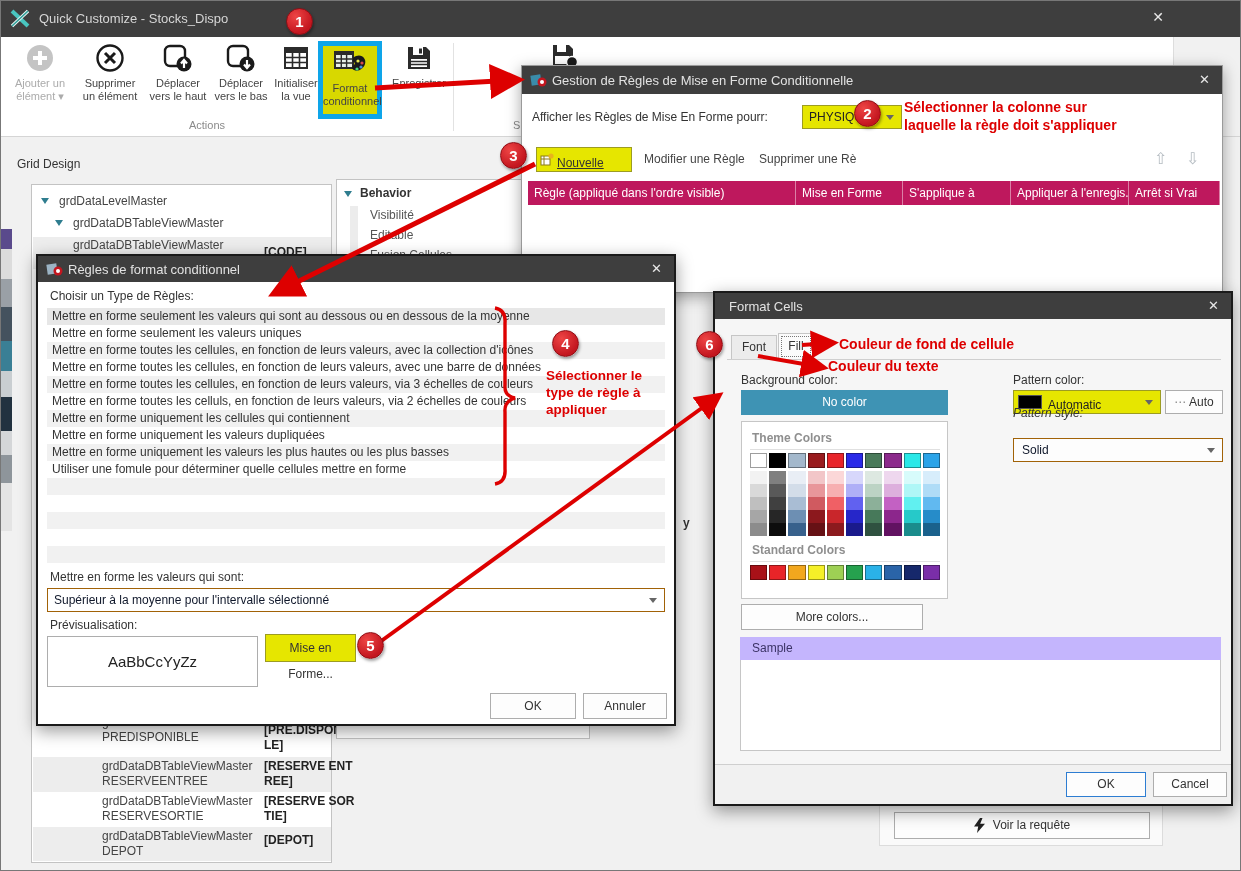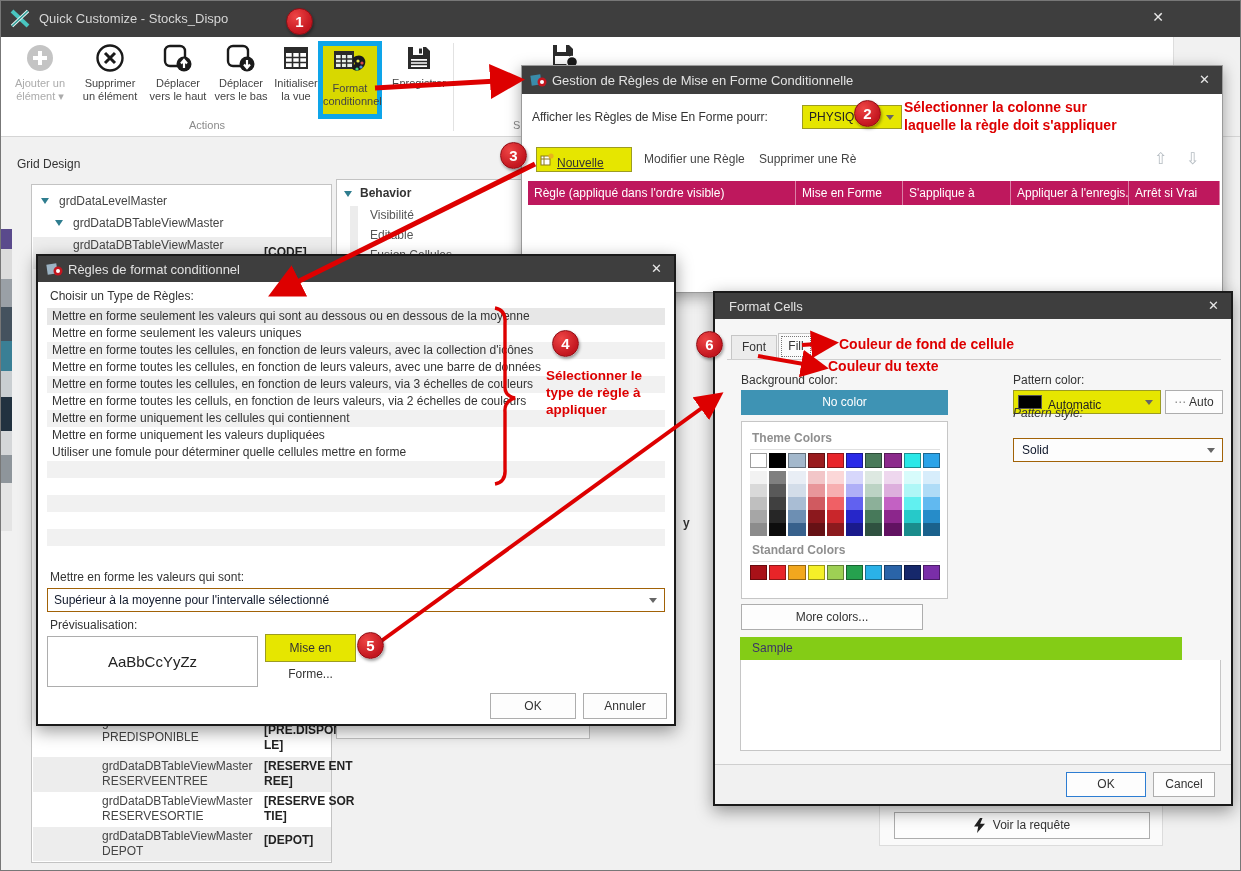--- a/index.html
+++ b/index.html
@@ -289,20 +289,21 @@
     <span class="abs" style="left:12px;top:33px;font-size:12px;color:#333;">Choisir un Type de Règles:</span>
     <div class="abs" style="left:9px;top:52px;width:618px;height:257px;" id="rule-type-list">
         <div class="rule-item" style="background: rgb(231, 231, 231);">Mettre en forme seulement les valeurs qui sont au dessous ou en dessous de la moyenne</div>
         <div class="rule-item" style="background: rgb(255, 255, 255);">Mettre en forme seulement les valeurs uniques</div>
         <div class="rule-item" style="background: rgb(241, 241, 241);">Mettre en forme toutes les cellules, en fonction de leurs valeurs, avec la collection d'icônes</div>
         <div class="rule-item" style="background: rgb(255, 255, 255);">Mettre en forme toutes les cellules, en fonction de leurs valeurs, avec une barre de données</div>
         <div class="rule-item" style="background: rgb(241, 241, 241);">Mettre en forme toutes les cellules, en fonction de leurs valeurs, via 3 échelles de couleurs</div>
         <div class="rule-item" style="background: rgb(255, 255, 255);">Mettre en forme toutes les celluls, en fonction de leurs valeurs, via 2 échelles de couleurs</div>
         <div class="rule-item" style="background: rgb(241, 241, 241);">Mettre en forme uniquement les cellules qui contiennent</div>
         <div class="rule-item" style="background: rgb(255, 255, 255);">Mettre en forme uniquement les valeurs dupliquées</div>
+        <div class="rule-item" style="background: rgb(241, 241, 241);">Mettre en forme uniquement les valeurs les plus hautes ou les plus basses</div>
         <div class="rule-item" style="background: rgb(255, 255, 255);">Utiliser une fomule pour déterminer quelle cellules mettre en forme</div>
         <div class="rule-item" style="background: rgb(241, 241, 241);"></div>
         <div class="rule-item" style="background: rgb(255, 255, 255);"></div>
         <div class="rule-item" style="background: rgb(241, 241, 241);"></div>
         <div class="rule-item" style="background: rgb(255, 255, 255);"></div>
         <div class="rule-item" style="background: rgb(241, 241, 241);"></div>
       </div>
     <span class="abs" style="left:12px;top:314px;font-size:12px;color:#333;">Mettre en forme les valeurs qui sont:</span>
     <div class="combo" style="left:9px;top:332px;width:618px;height:24px;line-height:22px;padding-left:6px;">
       <span>Supérieur à la moyenne pour l'intervalle sélectionné</span>
@@ -418,42 +419,42 @@
           <div class="sw" style="background: rgb(38, 161, 78);"></div>
           <div class="sw" style="background: rgb(42, 178, 232);"></div>
           <div class="sw" style="background: rgb(42, 100, 168);"></div>
           <div class="sw" style="background: rgb(22, 40, 107);"></div>
           <div class="sw" style="background: rgb(122, 46, 168);"></div>
         </div>
     </div>
 
     <div class="btn" style="left:26px;top:311px;width:182px;height:26px;line-height:24px;">More colors...</div>
 
-    <div class="abs" style="left:25px;top:344px;width:442px;height:23px;background:#84cc16;color:#3b3366;font-size:12px;line-height:23px;padding-left:12px;">Sample</div>
+    <div class="abs" style="left:25px;top:344px;width:481px;height:23px;background:#c4b5fd;color:#3b3366;font-size:12px;line-height:23px;padding-left:12px;">Sample</div>
     <div class="abs" style="left:25px;top:367px;width:481px;height:91px;background:#fff;border:1px solid #c6c6c6;border-top:none;"></div>
 
     <span class="abs" style="left:298px;top:80px;font-size:12px;color:#333;">Pattern color:</span>
     <div class="combo-y" style="position:absolute;left:298px;top:97px;width:148px;height:24px;line-height:22px;">
       <span class="abs" style="left:4px;top:4px;width:24px;height:14px;background:#000;border:1px solid #555;"></span>
       <span class="abs" style="left:34px;top:3px;">Automatic</span>
       <span class="ddarrow"></span>
     </div>
     <div class="btn" style="left:450px;top:97px;width:58px;height:24px;line-height:22px;">
       <span style="color:#888;">⋯</span>
       <span>Auto</span>
     </div>
     <span class="abs" style="left:298px;top:113px;font-size:12px;color:#333;font-style:italic;">Pattern style:</span>
     <div class="combo" style="left:298px;top:145px;width:210px;height:24px;line-height:22px;padding-left:8px;background:#fdfdfd;">
       <span>Solid</span>
       <span class="ddarrow"></span>
     </div>
 
     <div class="abs" style="left:0;top:471px;width:516px;height:40px;background:#f1f1f1;border-top:1px solid #cfcfcf;"></div>
     <div class="btn" style="left:351px;top:479px;width:80px;height:25px;line-height:23px;border-color:#2d7dd2;">OK</div>
-    <div class="btn" style="left:438px;top:479px;width:62px;height:25px;line-height:23px;">Cancel</div>
+    <div class="btn" style="left:438px;top:479px;width:74px;height:25px;line-height:23px;">Cancel</div>
   </div>
 
   <svg class="overlay" width="1241" height="871" viewBox="0 0 1241 871">
     <defs>
       <marker id="ah" markerWidth="7" markerHeight="7" refX="5" refY="3.5" orient="auto">
         <polygon points="0,0 7,3.5 0,7" fill="#dd0000"></polygon>
       </marker>
     </defs>
     <line x1="374" y1="87" x2="514" y2="79" stroke="#dd0000" stroke-width="5" marker-end="url(#ah)"></line>
     <line x1="534" y1="163" x2="276" y2="291" stroke="#dd0000" stroke-width="5" marker-end="url(#ah)"></line>

